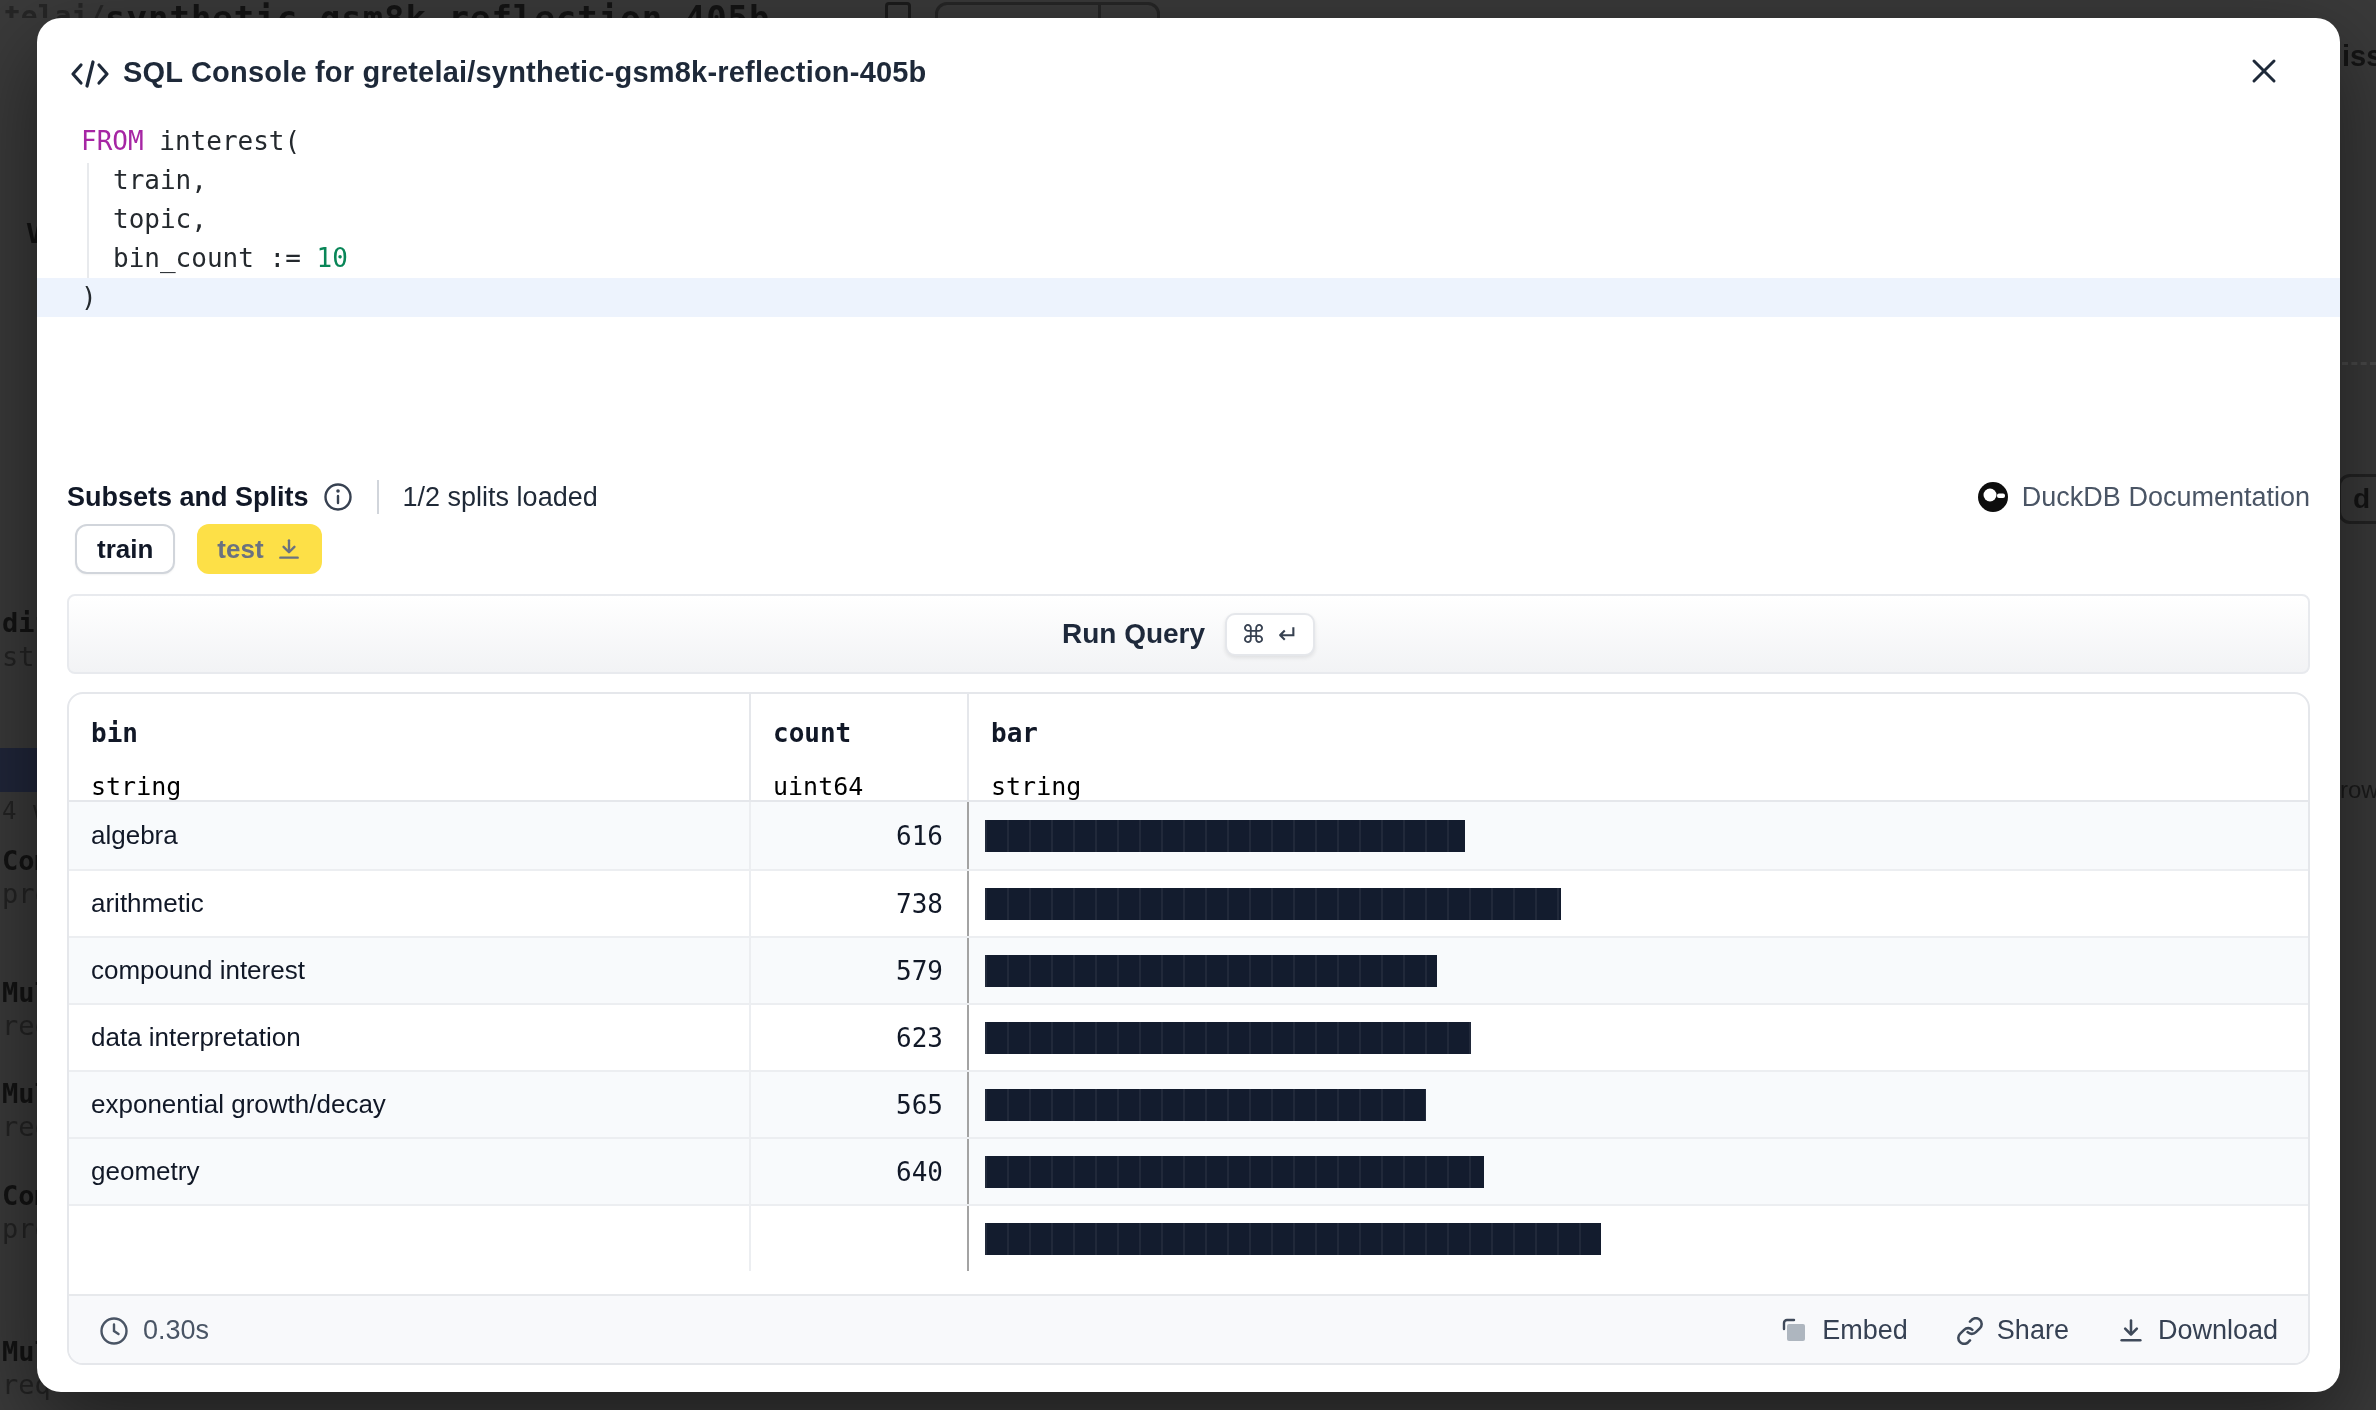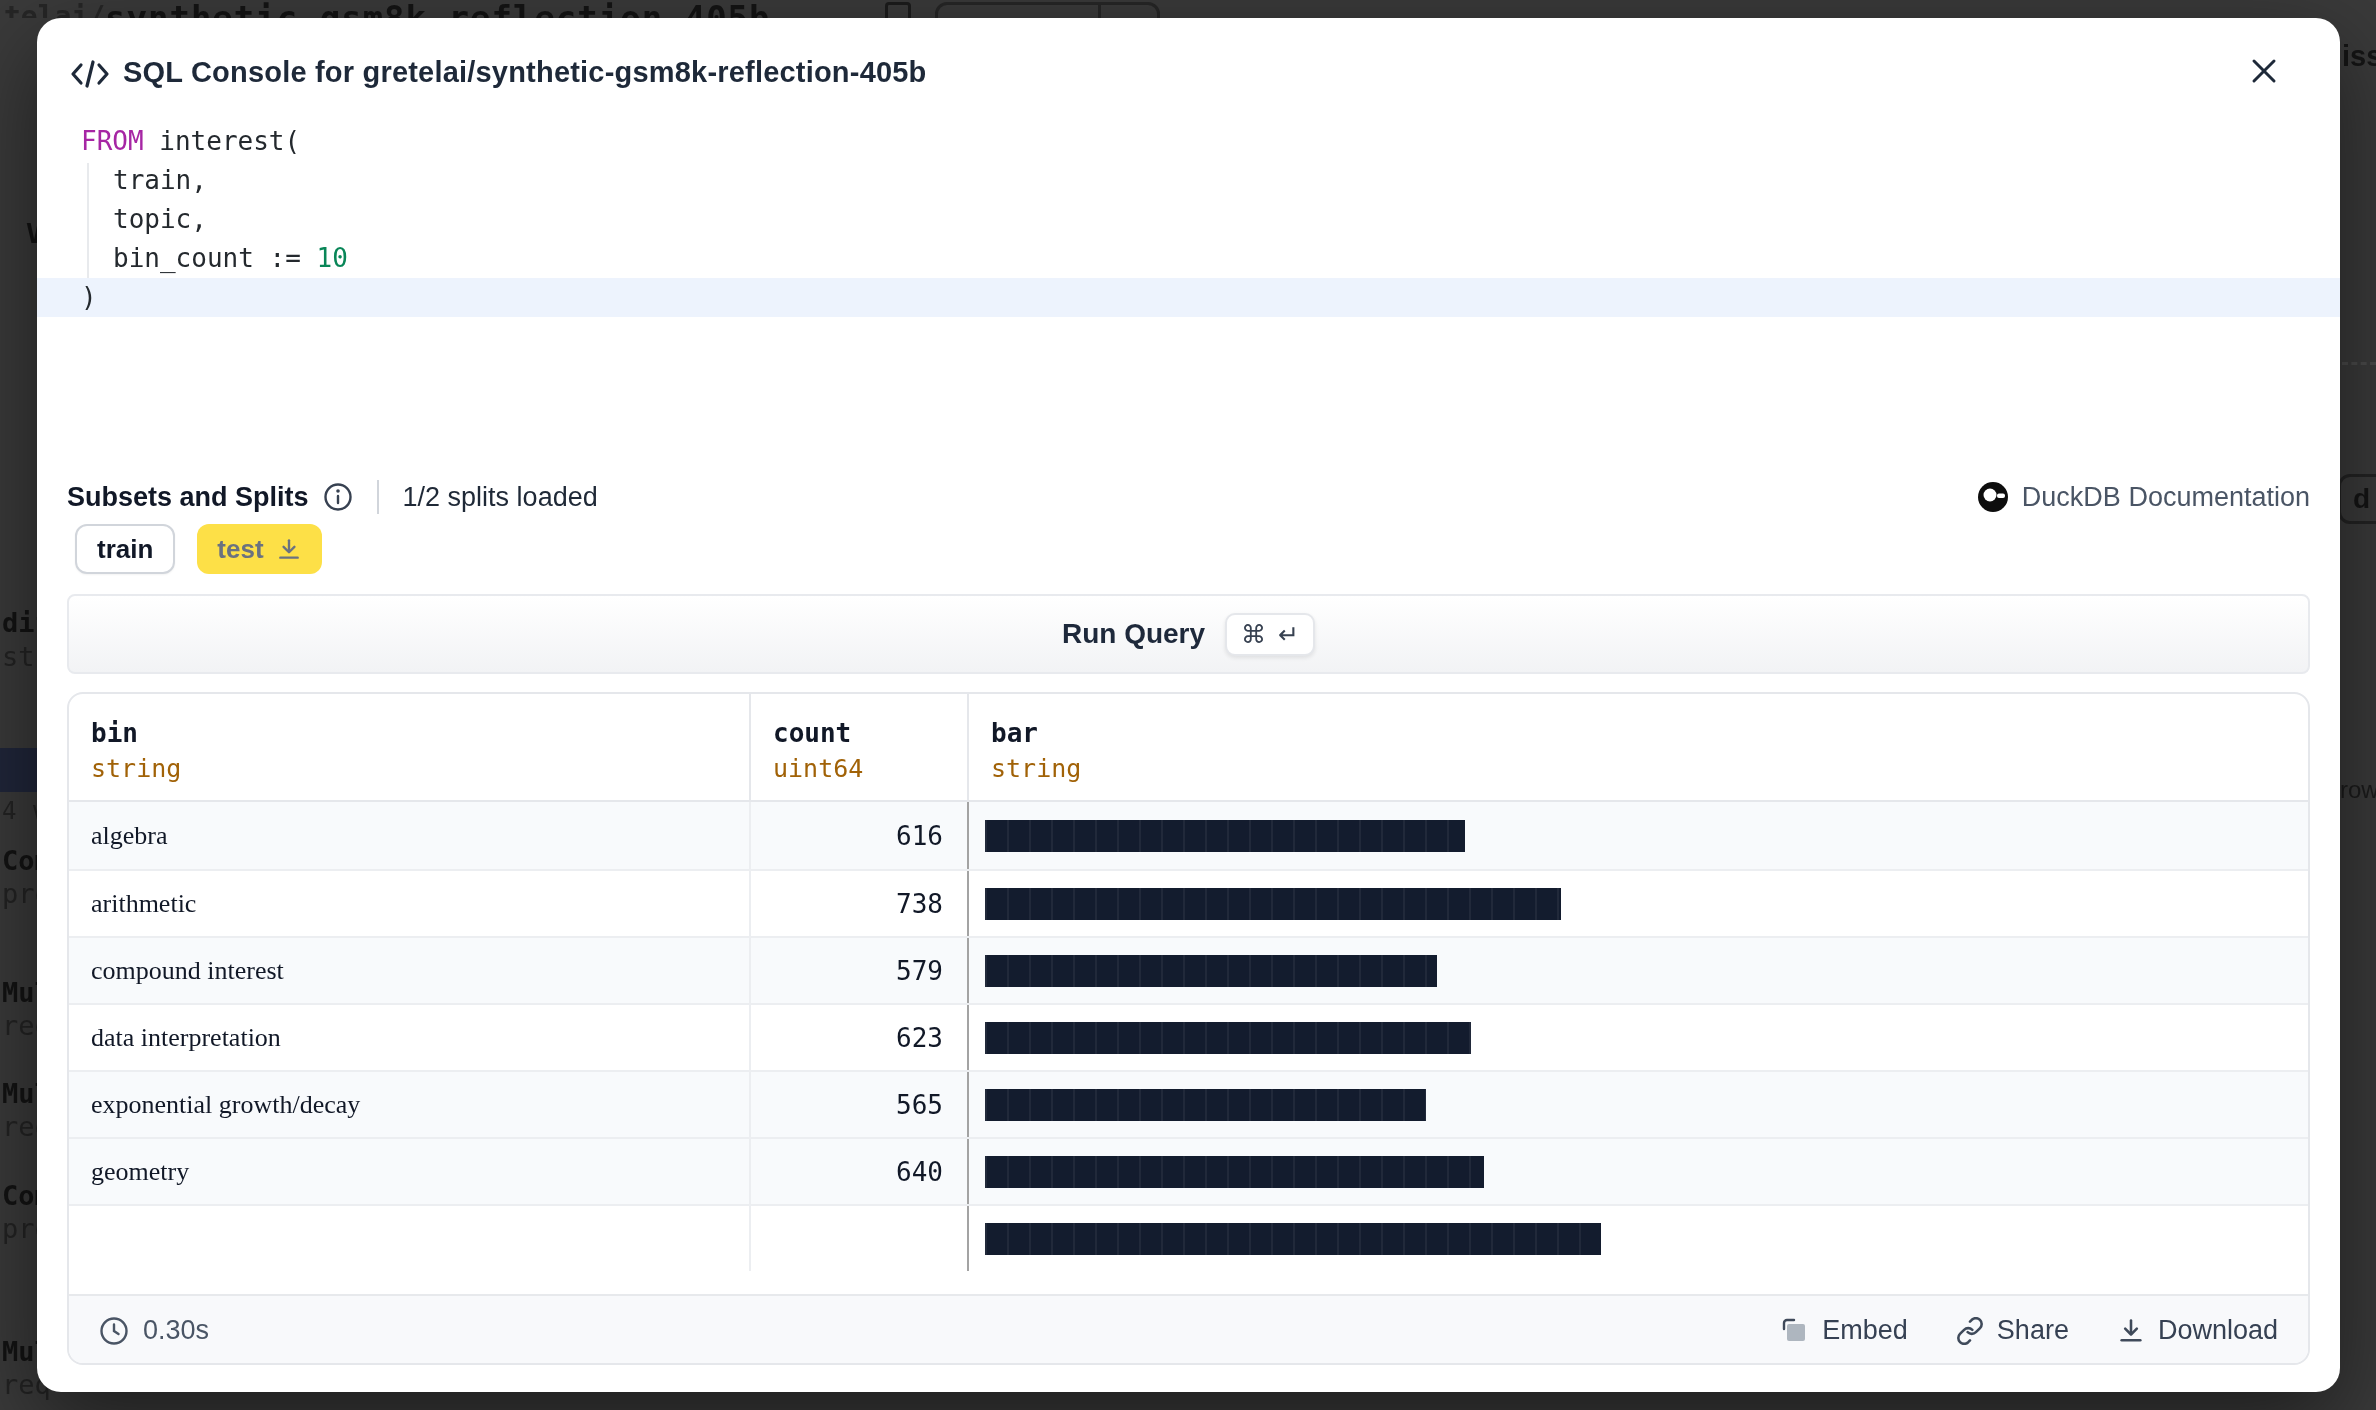--- a/index.html
+++ b/index.html
@@ -77,27 +77,27 @@
   
   .results { position:absolute; left:30px; right:30px; top:674px; height:673px;
              border:2px solid #e5e7eb; border-radius:16px; overflow:hidden; background:#fff; }
   .tarea { height:600px; overflow:hidden; }
   .thead { display:flex; height:108px; border-bottom:2px solid #e5e7eb; }
   .th { padding:24px 12px 0 22px; }
   .th-bin { width:682px; border-right:2px solid #e5e7eb; }
   .th-count { width:218px; border-right:2px solid #e5e7eb; }
   .th-bar { flex:1; }
   .th .name { display:block; font-family:"DejaVu Sans Mono",monospace; font-weight:700; font-size:26px; color:#111827; }
-  .th .type { display:block; font-family:"DejaVu Sans Mono",monospace; font-size:25px; color:#a16207; margin-top:6px; }
+  .th .type { display:block; font-family:"DejaVu Sans Mono",monospace; font-size:25px; color:#000000; margin-top:24px; }
 
   .trow { display:flex; height:67px; }
   .trow + .trow { border-top:2px solid #eceef1; }
   .trow.stripe { background:#f8fafc; }
   .td-bin { width:682px; padding-left:22px; display:flex; align-items:center;
-            font-family:Liberation Serif, serif; font-size:26px; color:#111827; border-right:2px solid #eceef1; }
+            font-family:Liberation Sans, sans-serif; font-size:26px; color:#111827; border-right:2px solid #eceef1; }
   .td-count { width:218px; padding-right:24px; display:flex; align-items:center; justify-content:flex-end;
             font-family:"DejaVu Sans Mono",monospace; font-size:26px; color:#111827; border-right:2px solid #a3a3a3; }
   .td-bar { flex:1; display:flex; align-items:center; padding-left:16px; }
   .bar-rect { height:32px; background:#131c2e;
               background-image:repeating-linear-gradient(90deg, rgba(255,255,255,.06) 0 2px, rgba(255,255,255,0) 2px 22px); }
 
   .rfooter { height:71px; background:#f8f9fb; border-top:2px solid #e7e9ec; display:flex; align-items:center; padding:0 30px; }
   .duration { display:flex; align-items:center; gap:14px; font-size:27px; color:#4a5565; }
   .factions { margin-left:auto; display:flex; gap:48px; }
   .faction { display:flex; align-items:center; gap:13px; font-size:27px; color:#364153; background:none; border:none; cursor:pointer; font-family:"Liberation Sans",sans-serif; }

